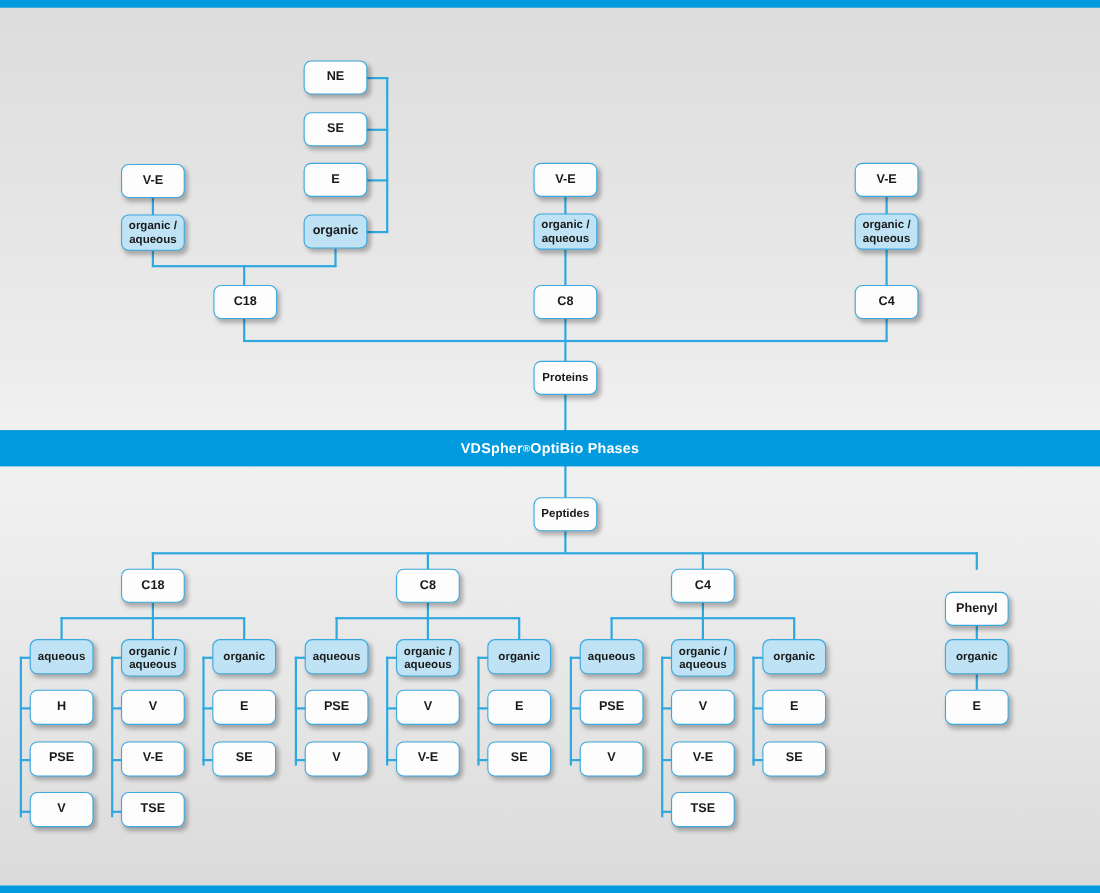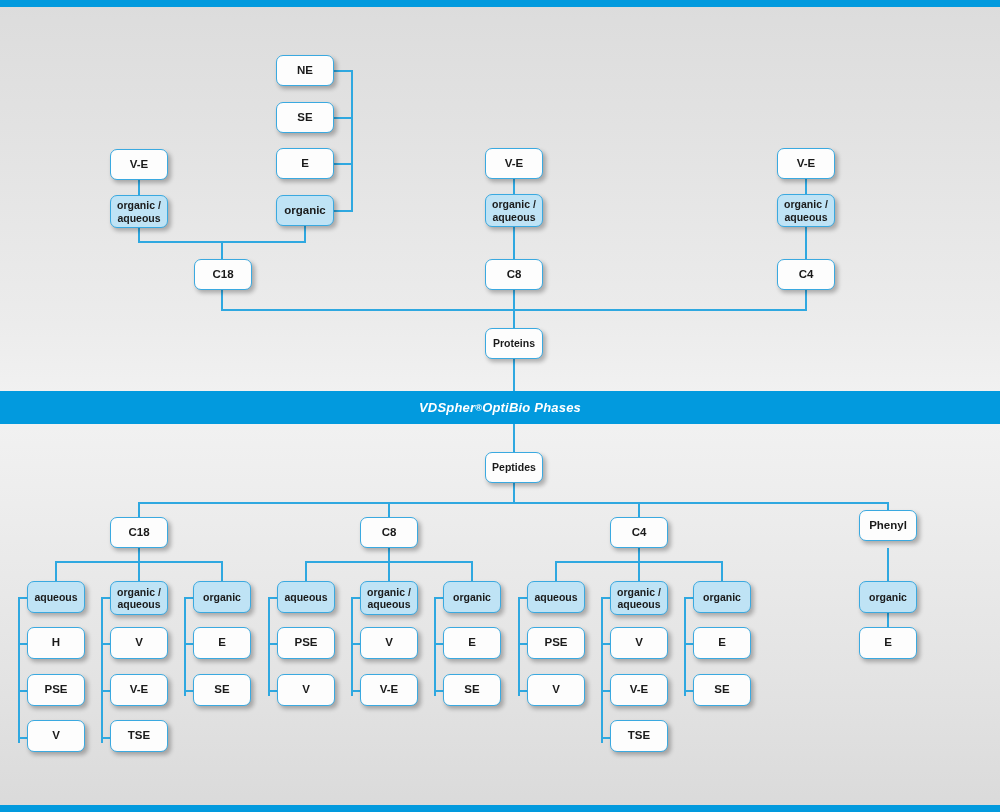--- a/index.html
+++ b/index.html
@@ -17,21 +17,20 @@
   .edgebar{position:absolute;left:0;width:1000px;height:7px;background:#029ade;}
   .edgebar.top{top:0;}
   .edgebar.bottom{bottom:0;}
 
   .banner{
     position:absolute;left:0;width:1000px;height:33px;top:391px;
     background:#029ade;
     display:flex;align-items:center;justify-content:center;
     color:#ffffff;font-size:13px;font-weight:bold;letter-spacing:.2px;
     z-index:6;
-    font-style:italic;
   }
   .banner sup{font-size:9px;vertical-align:super;}
 
   
   .ln{position:absolute;background:#2fa8e0;z-index:1;}
 
   
   .node{
     position:absolute;
     box-sizing:border-box;
@@ -122,21 +121,21 @@
   <div class="ln" style="left:138px;top:502px;width:751px;height:1.6px;"></div>
 
   <div class="ln" style="left:138px;top:502px;width:1.6px;height:16px;"></div>
   <div class="ln" style="left:388px;top:502px;width:1.6px;height:16px;"></div>
   <div class="ln" style="left:638px;top:502px;width:1.6px;height:16px;"></div>
   <div class="ln" style="left:887px;top:502px;width:1.6px;height:16px;"></div>
 
   <div class="node" style="left:110px;top:517px;width:58px;height:31px;">C18</div>
   <div class="node" style="left:360px;top:517px;width:58px;height:31px;">C8</div>
   <div class="node" style="left:610px;top:517px;width:58px;height:31px;">C4</div>
-  <div class="node" style="left:859px;top:510px;width:58px;height:31px;">Phenyl</div>
+  <div class="node" style="left:859px;top:538px;width:58px;height:31px;">Phenyl</div>
 
   <div class="ln" style="left:138px;top:548px;width:1.6px;height:14px;"></div>
   <div class="ln" style="left:55px;top:561px;width:167px;height:1.6px;"></div>
   <div class="ln" style="left:55px;top:561px;width:1.6px;height:20px;"></div>
   <div class="ln" style="left:138px;top:561px;width:1.6px;height:20px;"></div>
   <div class="ln" style="left:221px;top:561px;width:1.6px;height:20px;"></div>
 
   <div class="ln" style="left:18px;top:597px;width:10px;height:1.6px;"></div>
   <div class="ln" style="left:18px;top:597px;width:1.6px;height:146px;"></div>
   <div class="ln" style="left:18px;top:643px;width:10px;height:1.6px;"></div>

